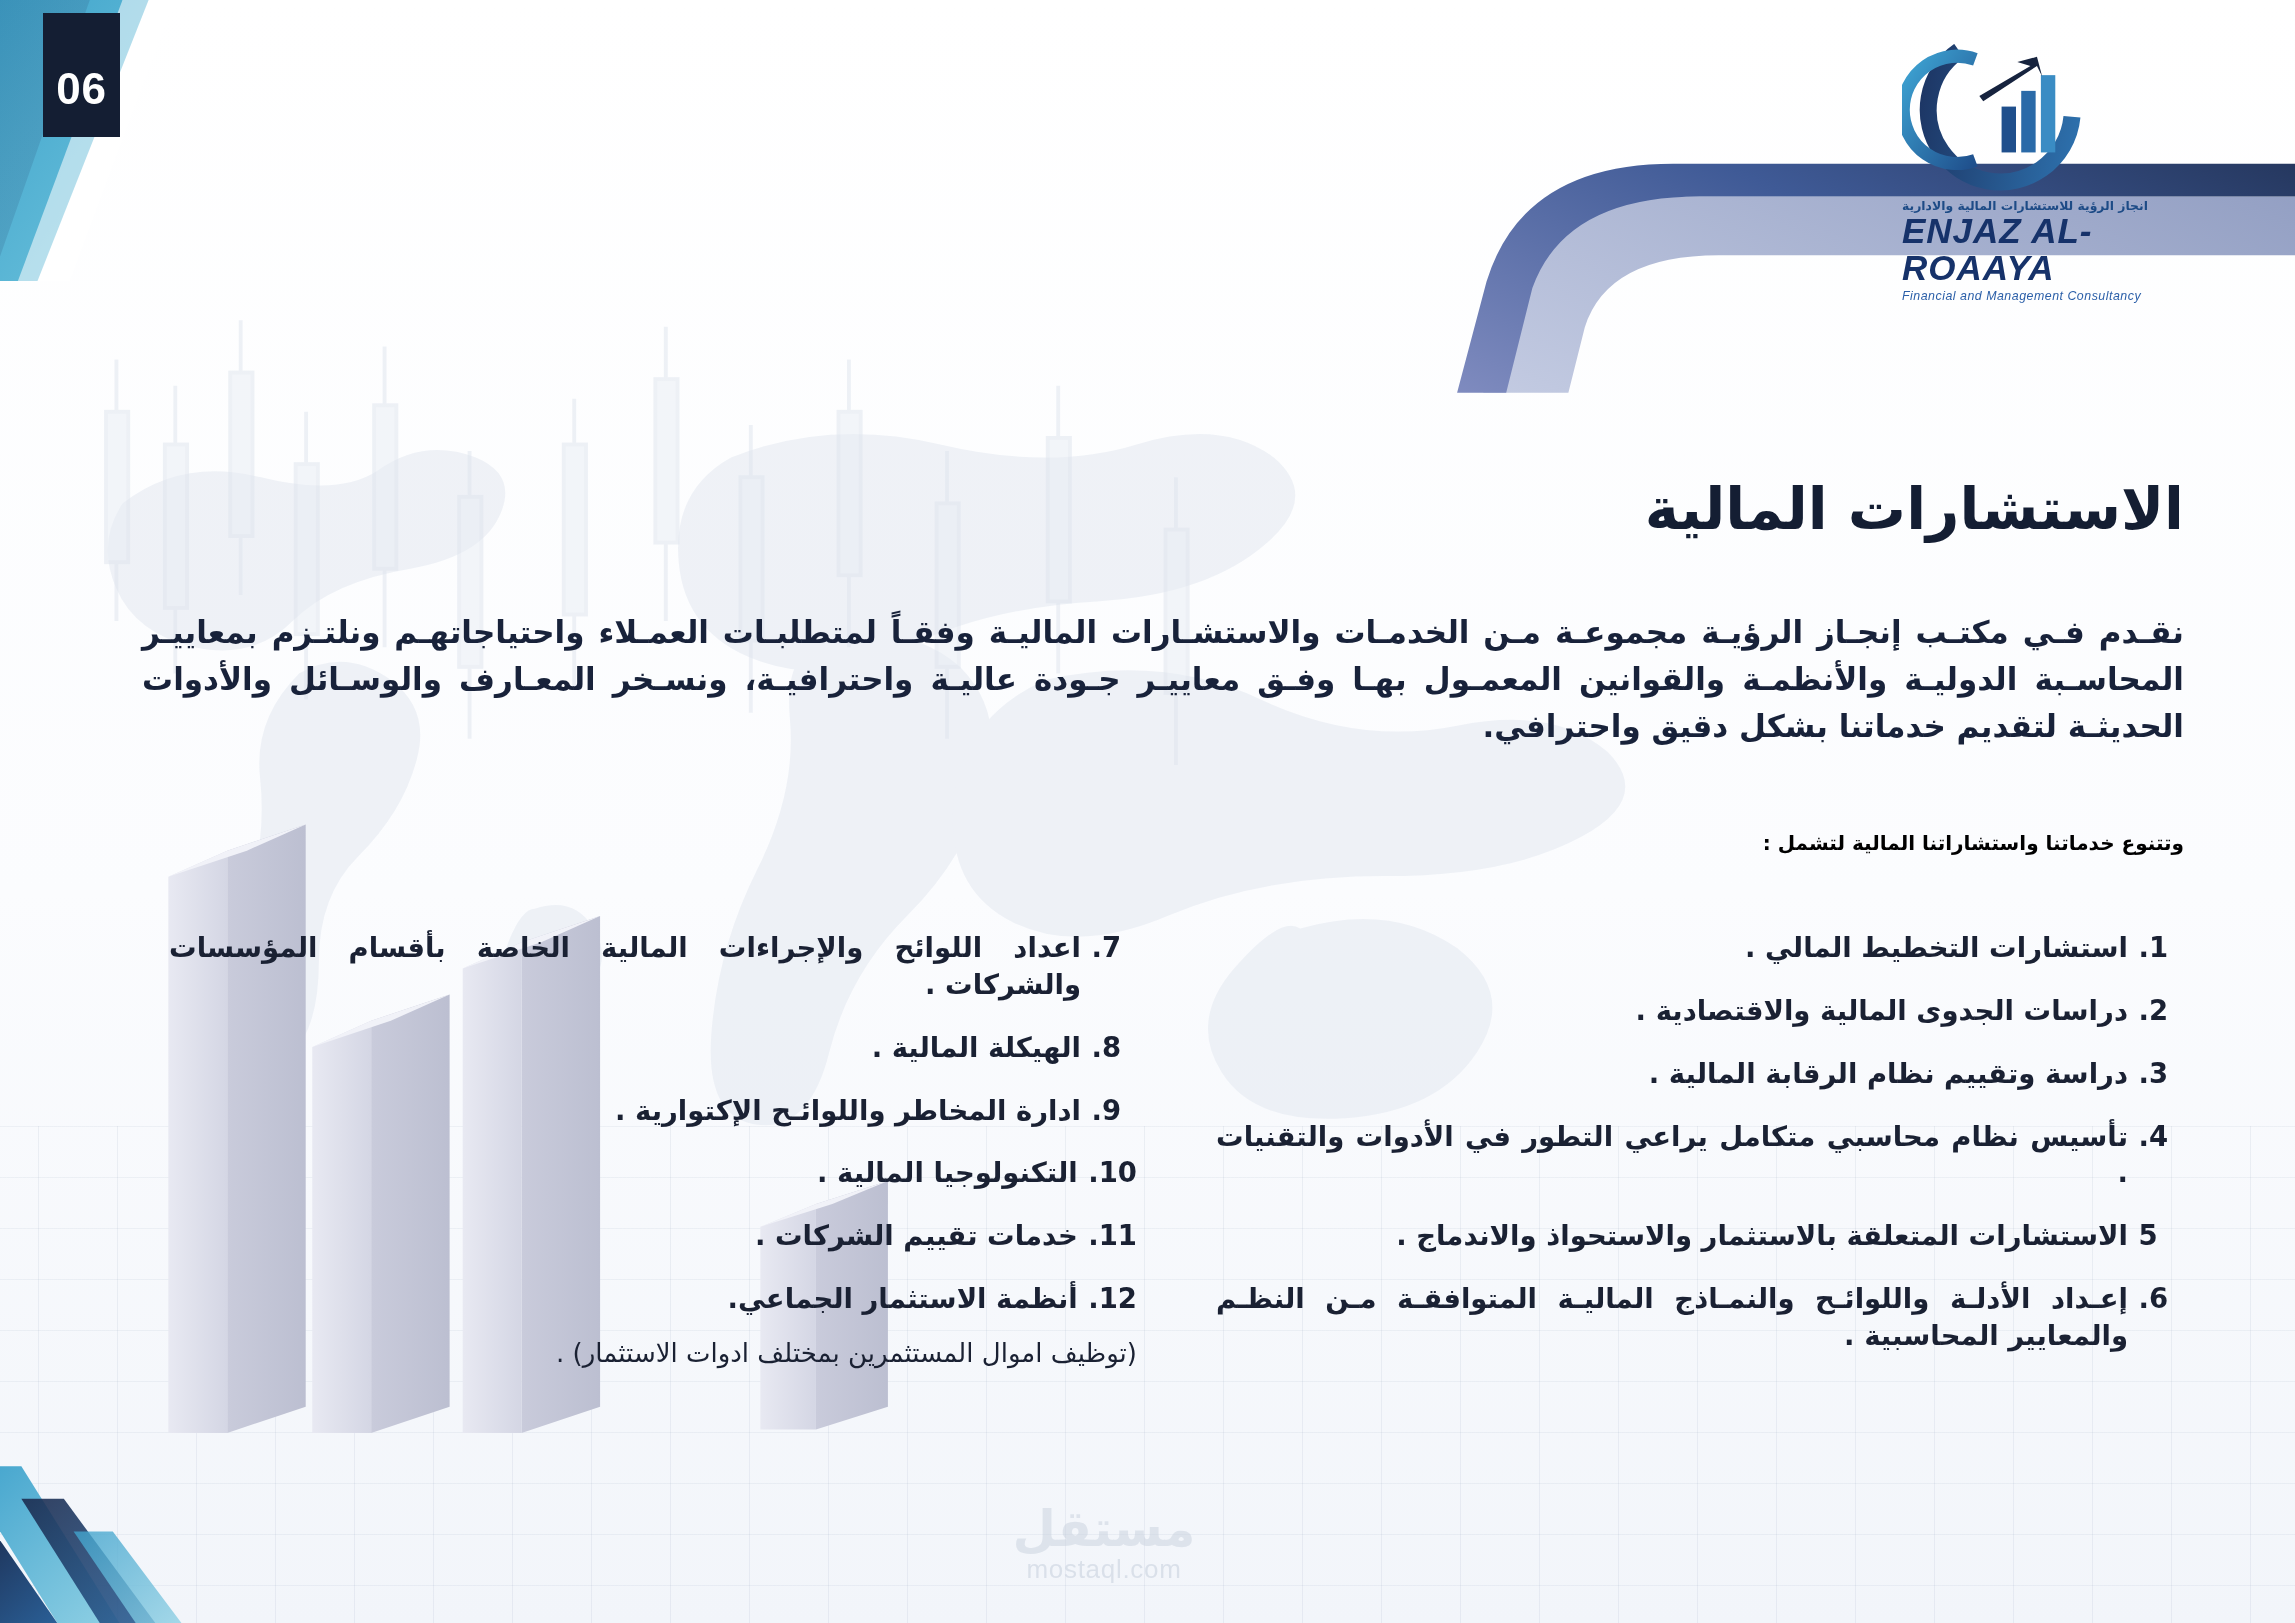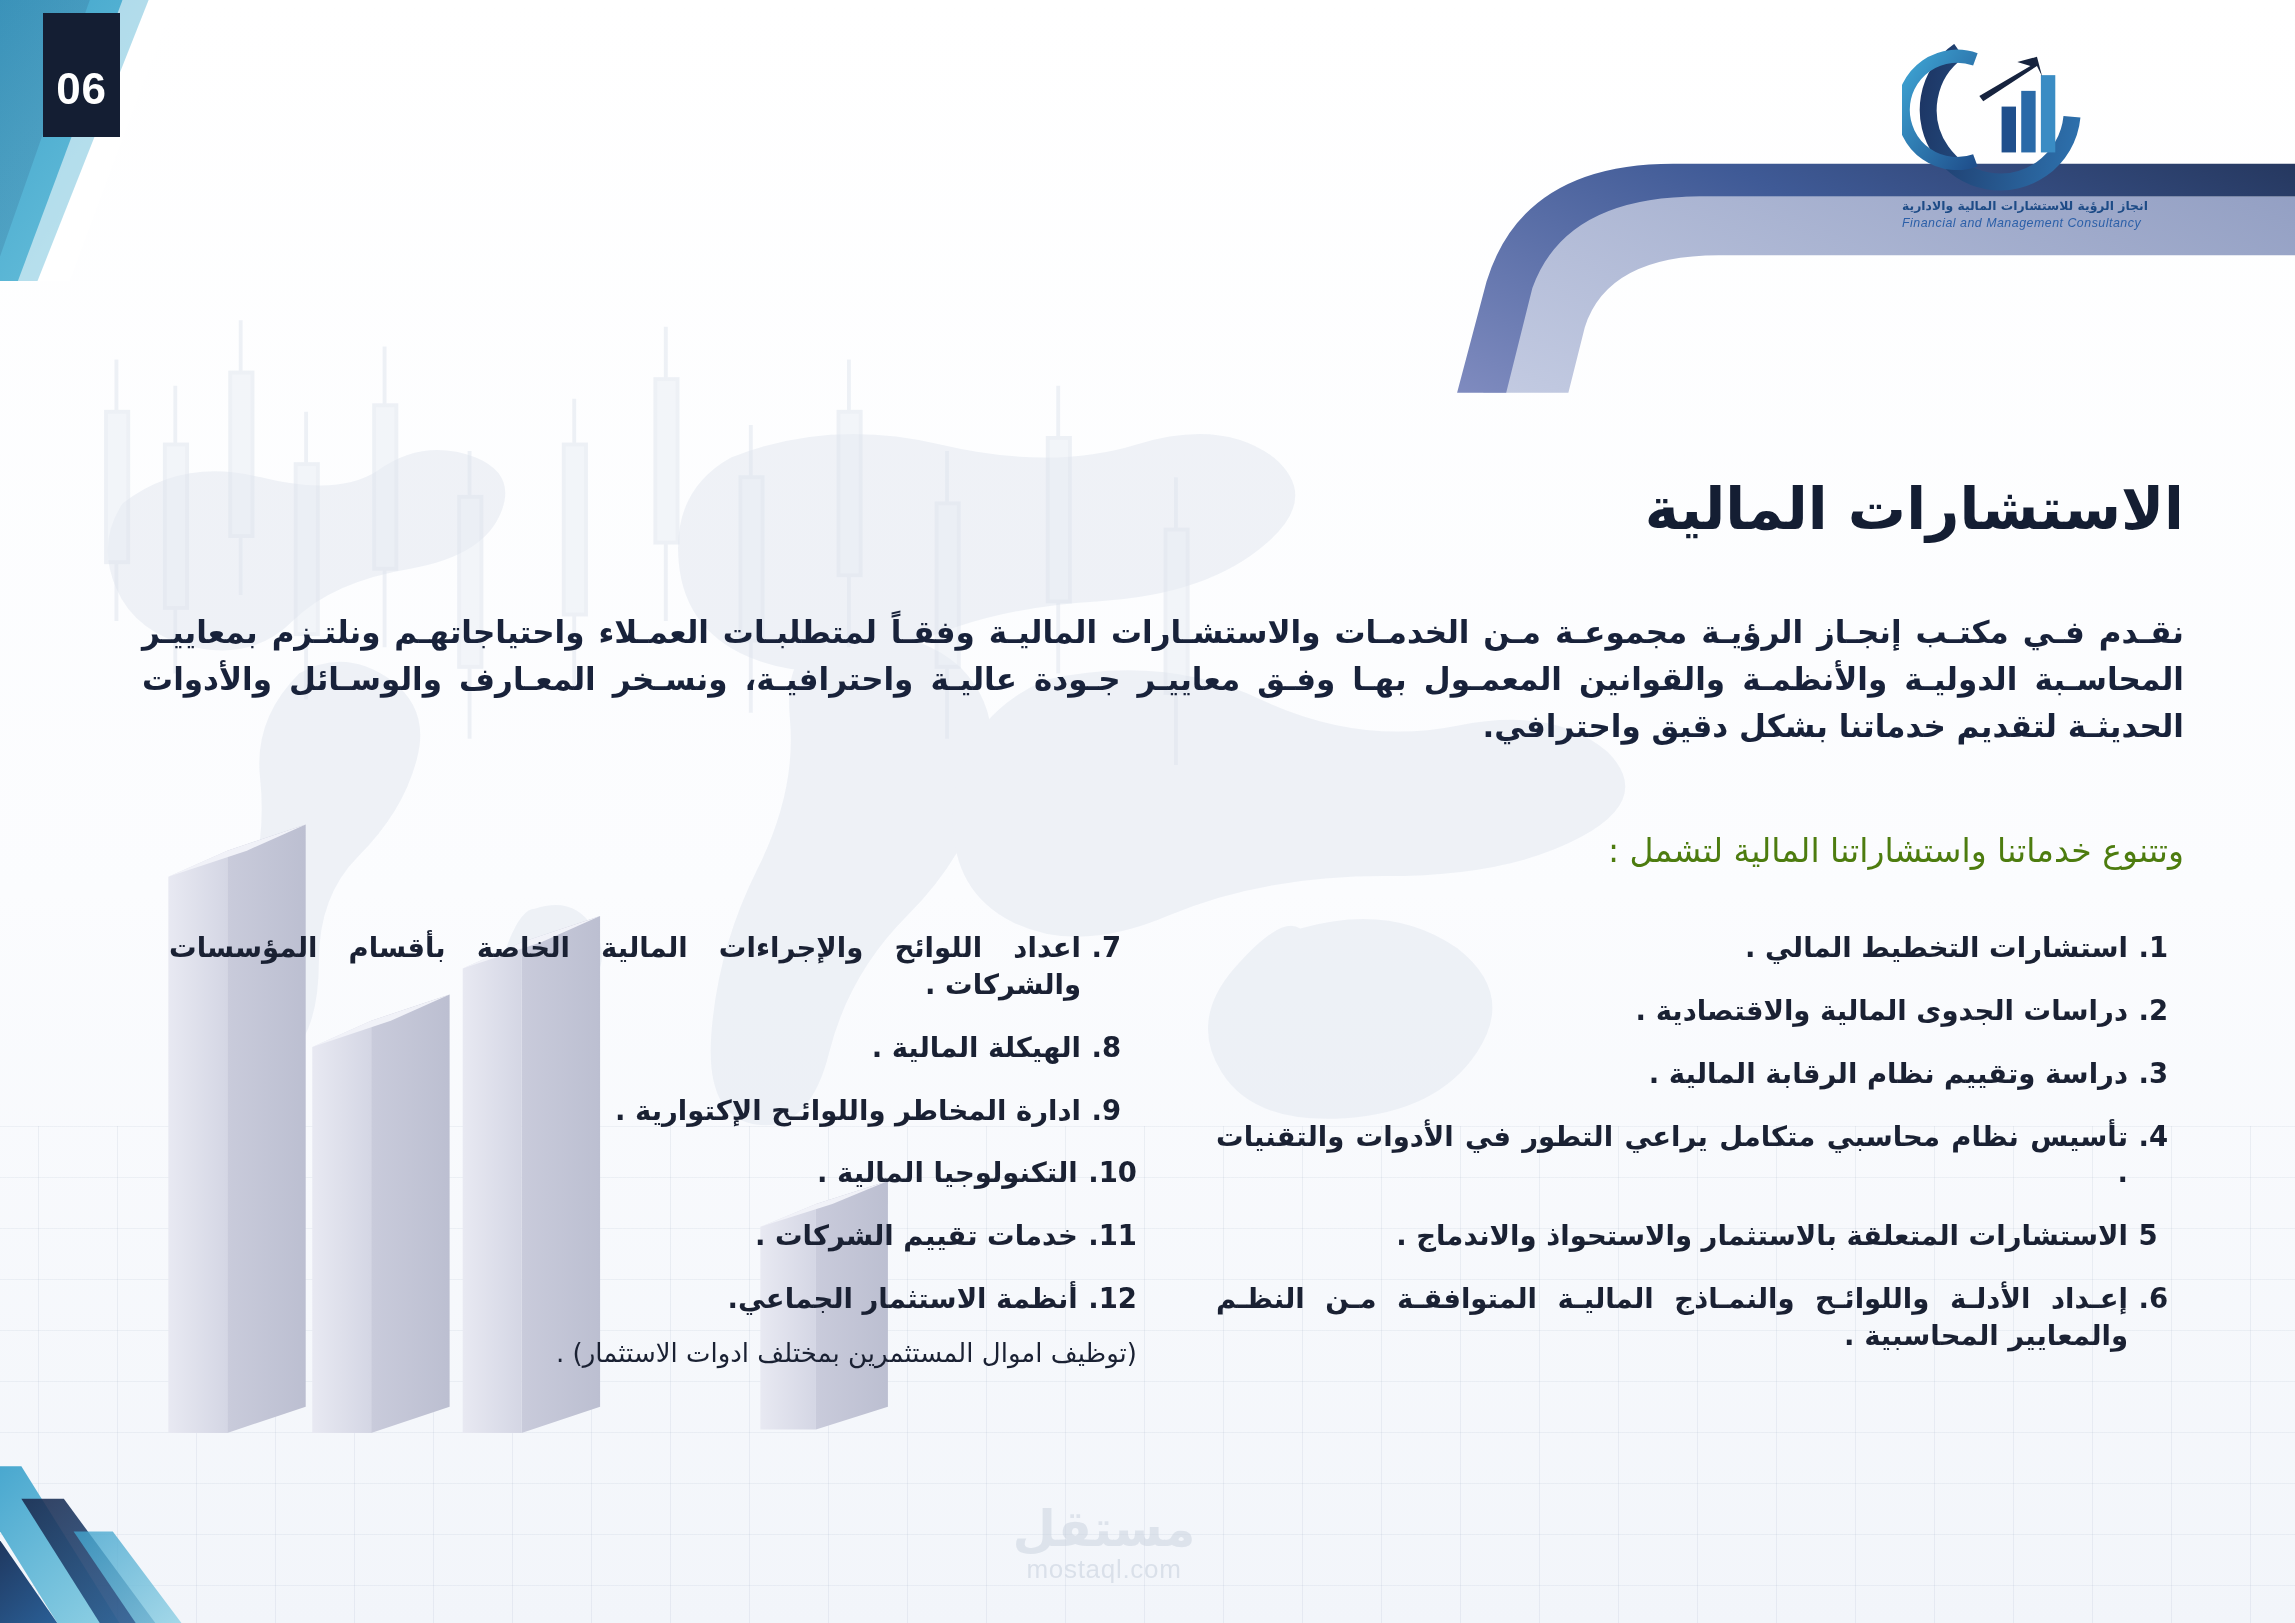--- a/index.html
+++ b/index.html
@@ -159,23 +159,23 @@
     text-align: justify;
     text-align-last: right;
     font-weight: bold;
   }
   .intro p { margin: 0; }
   .intro .lead { margin-bottom: 11.8px; }
   .sub-lead {
     position: absolute;
     right: 111px;
     top: 831px;
-    font-size: 33px;
-    color: #4d7c0f;
-    font-weight: normal;
+    font-size: 20px;
+    color: #000000;
+    font-weight: bold;
   }
 
   .lists {
     position: absolute;
     right: 111px;
     top: 929px;
     width: 2081px;
     display: flex;
     flex-direction: row;
     gap: 79px;
@@ -393,20 +393,21 @@
         </linearGradient>
       </defs>
       <path d="M150 15 A110 110 0 1 0 150 235 A110 110 0 0 0 150 15 Z" fill="none" stroke="url(#lg1)" stroke-width="26" stroke-dasharray="440 250" transform="rotate(-35 150 125)"></path>
       <path d="M112 48 A82 82 0 1 0 112 202" fill="none" stroke="url(#lg2)" stroke-width="20"></path>
       <rect x="152" y="120" width="22" height="70" fill="#1f4f8c"></rect>
       <rect x="182" y="96" width="22" height="94" fill="#2a6aa8"></rect>
       <rect x="212" y="72" width="22" height="118" fill="#3a8cc4"></rect>
       <path d="M118 104 L196 58 L176 52 L206 44 L214 74 L206 58 L124 112 Z" fill="#16233e"></path>
     </svg>
     <div class="logo-ar">انجاز الرؤية للاستشارات المالية والادارية</div>
+    <div class="logo-en">ENJAZ AL-ROAAYA</div>
     <div class="logo-sub">Financial and Management Consultancy</div>
   </div>
 
   <svg class="chev-wrap" viewBox="0 0 420 430">
     <defs>
       <linearGradient id="cv1" x1="0" y1="0" x2="1" y2="1">
         <stop offset="0%" stop-color="#1c2c4f"></stop>
         <stop offset="100%" stop-color="#2a5f96"></stop>
       </linearGradient>
       <linearGradient id="cv2" x1="0" y1="0" x2="1" y2="1">

